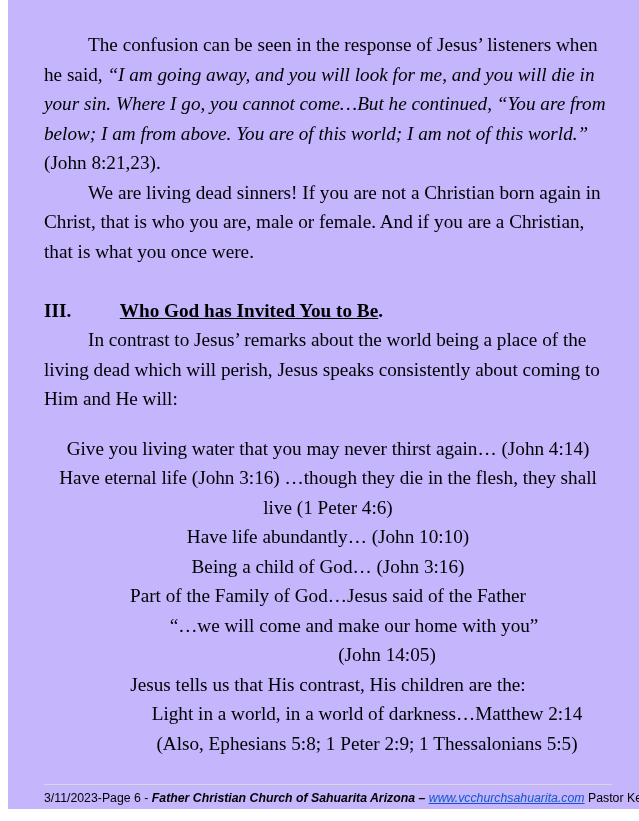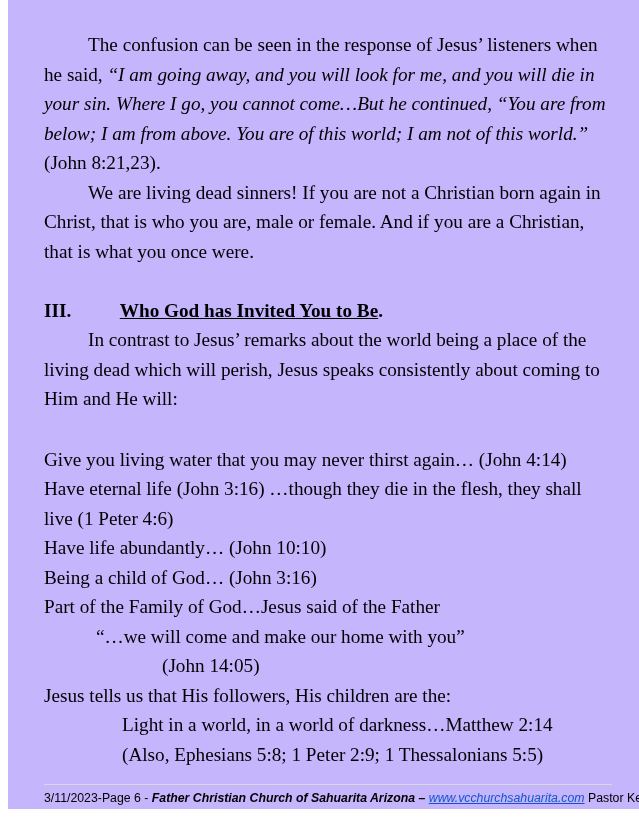--- a/index.html
+++ b/index.html
@@ -46,21 +46,22 @@
   }
   .heading {
     font-weight: bold;
     margin-top: 0;
   }
   .heading .underline {
     text-decoration: underline;
     margin-left: 39px;
   }
   .list-block {
-    margin-top: 31px;
+    margin-top: 20px;
+    text-align: center;
   }
   .ind-1 {
     padding-left: 52px;
   }
   .ind-2 {
     padding-left: 118px;
   }
   .ind-3 {
     padding-left: 78px;
   }
@@ -115,21 +116,21 @@
     <p class="indent">In contrast to Jesus’ remarks about the world being a place of the living dead which will perish, Jesus speaks consistently about coming to Him and He will:</p>
 
     <div class="list-block">
       <p>Give you living water that you may never thirst again… (John 4:14)</p>
       <p>Have eternal life (John 3:16) …though they die in the flesh, they shall live (1 Peter 4:6)</p>
       <p>Have life abundantly… (John 10:10)</p>
       <p>Being a child of God… (John 3:16)</p>
       <p>Part of the Family of God…Jesus said of the Father</p>
       <p class="ind-1">“…we will come and make our home with you”</p>
       <p class="ind-2">(John 14:05)</p>
-      <p>Jesus tells us that His followers, His children are the:</p>
+      <p>Jesus tells us that His contrast, His children are the:</p>
       <p class="ind-3">Light in a world, in a world of darkness…Matthew 2:14</p>
       <p class="ind-3">(Also, Ephesians 5:8; 1 Peter 2:9; 1 Thessalonians 5:5)</p>
     </div>
 
   </div>
 
   <div class="footer-rule"></div>
 
   <div class="footer"><span>3/11/2023-Page 6 - </span><span class="bolditalic">Father Christian Church of Sahuarita Arizona – </span><span class="link">www.vcchurchsahuarita.com</span><span class="tail">  Pastor Ken Reesman</span></div>
 

